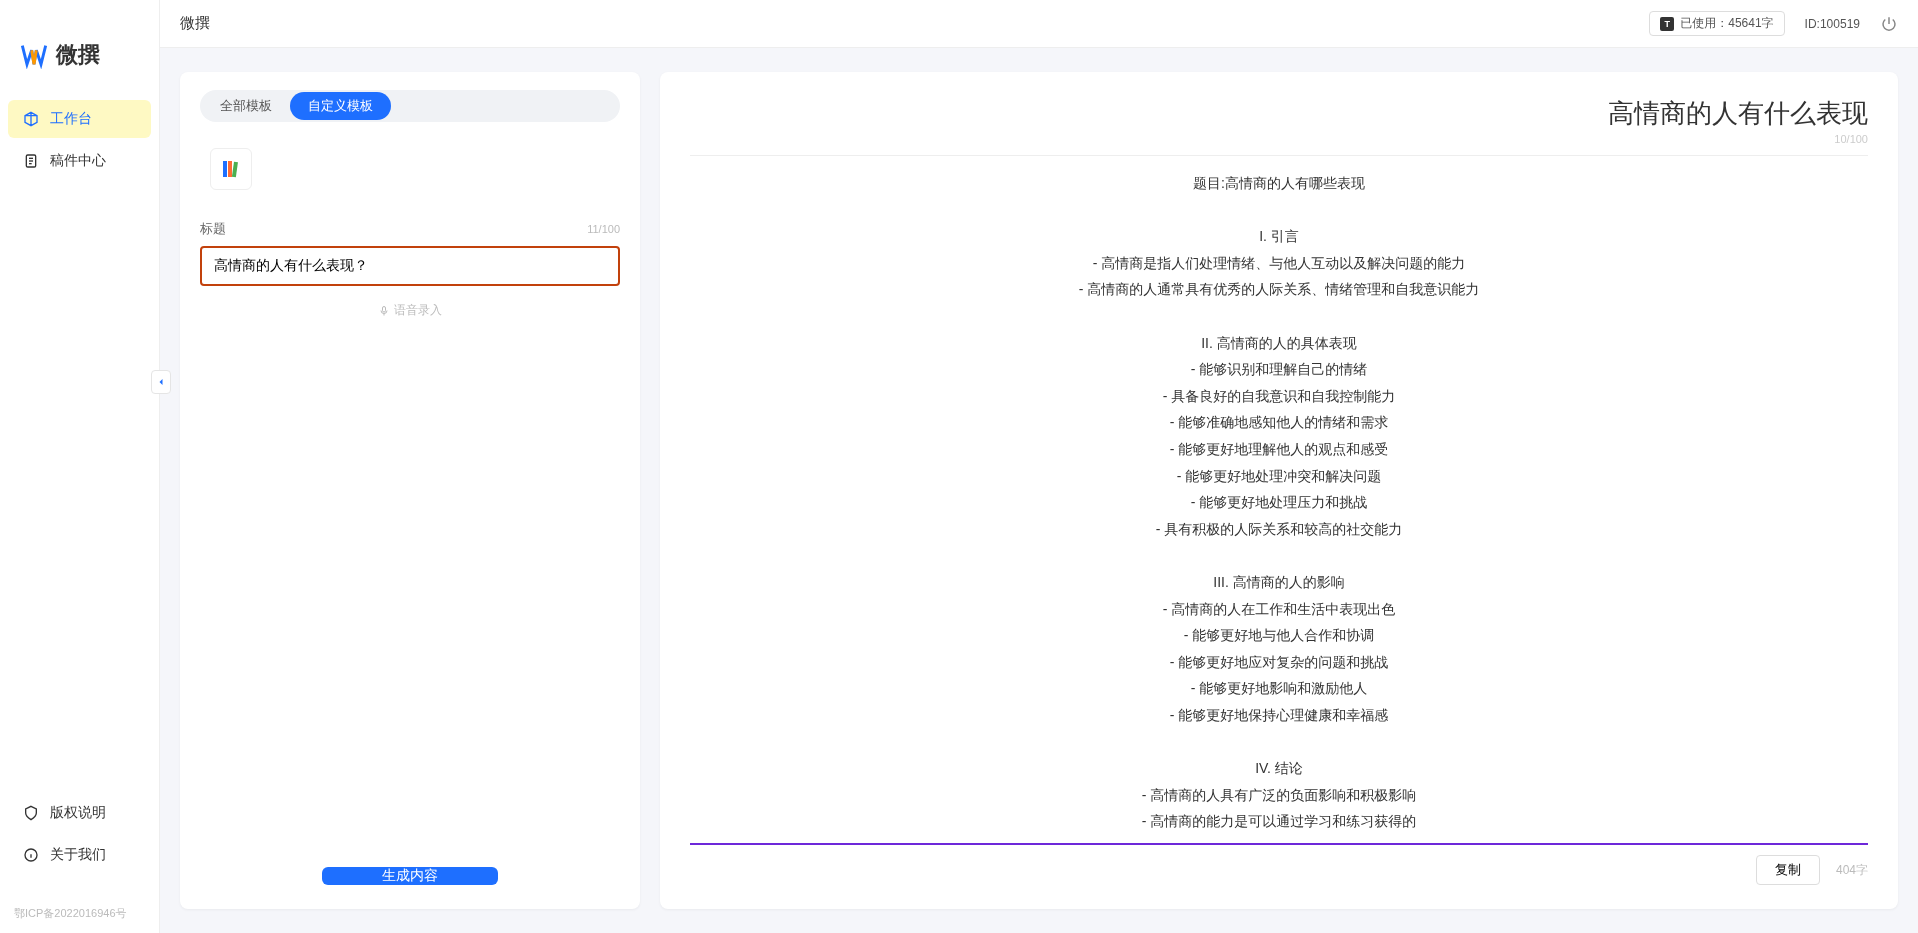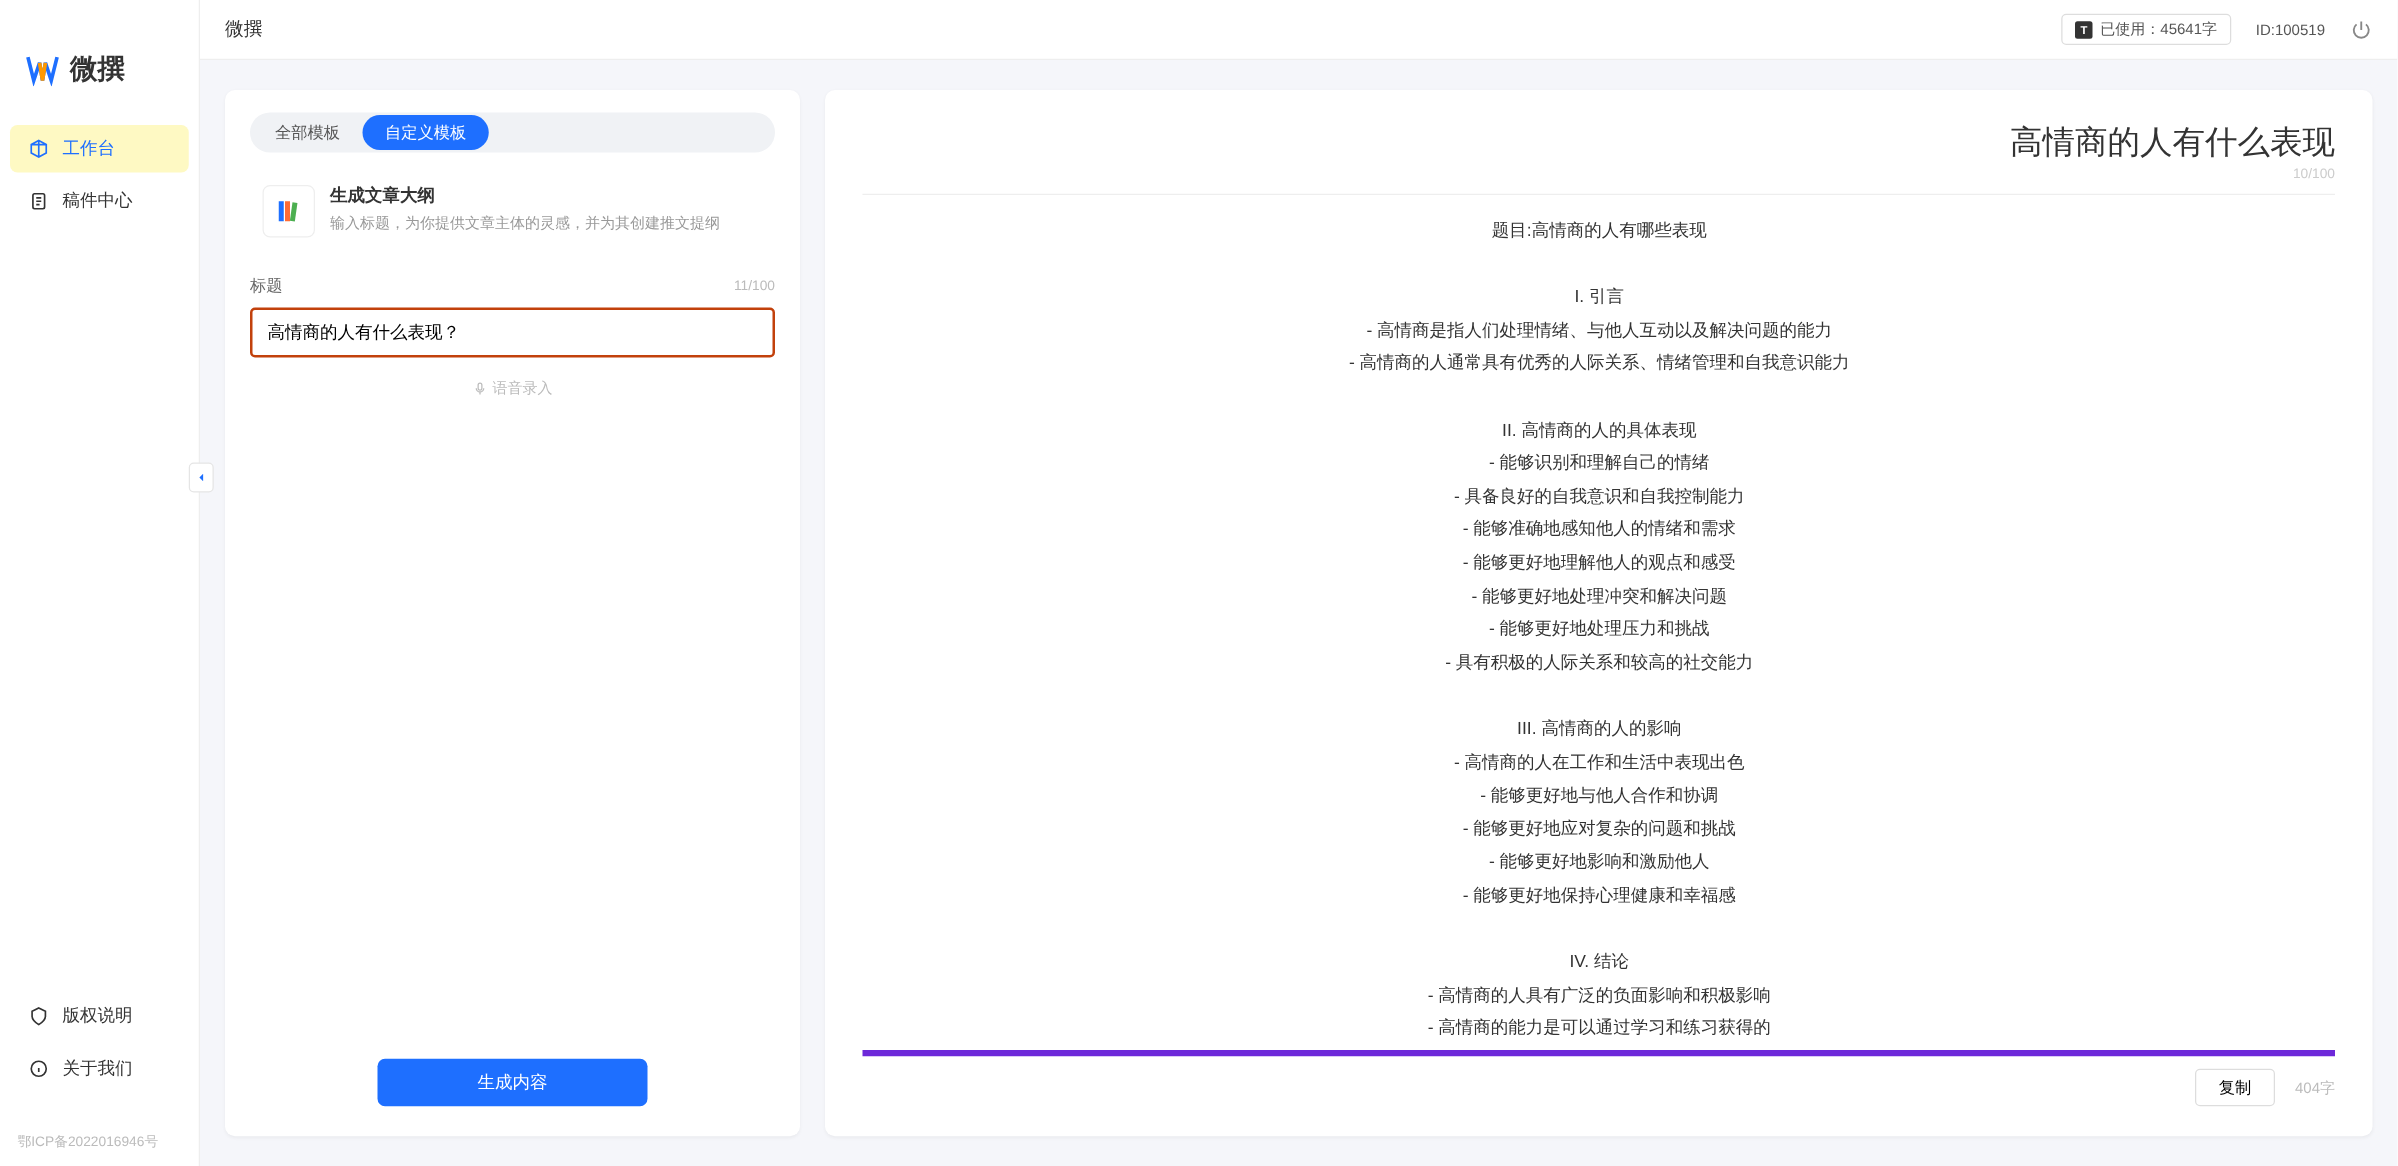--- a/index.html
+++ b/index.html
@@ -42,30 +42,30 @@
     .template-info { flex: 1; }
     .template-title { font-size: 14px; font-weight: 600; margin-bottom: 4px; }
     .template-desc { font-size: 12px; color: #999; }
     
     .field-label-row { display: flex; justify-content: space-between; align-items: center; margin-bottom: 8px; }
     .field-label { font-size: 13px; color: #666; }
     .char-count { font-size: 11px; color: #bbb; }
     .text-input { width: 100%; border: 2px solid #c2410c; border-radius: 4px; padding: 10px 12px; font-size: 14px; outline: none; margin-bottom: 16px; }
     .voice-hint { text-align: center; font-size: 12px; color: #bbb; margin-bottom: auto; display: flex; align-items: center; justify-content: center; gap: 4px; }
     .spacer { flex: 1; }
-    .generate-btn { width: 216px; margin: 0 auto 6px; padding: 10px; background: #1e6fff; color: #fff; border: none; border-radius: 6px; font-size: 14px; cursor: pointer; display: block; }
+    .generate-btn { width: 176px; margin: 0 auto 6px; background: #1e6fff; color: #fff; border: none; border-radius: 6px; font-size: 14px; cursor: pointer; display: block; }
     
     
     .panel-right { flex: 1; padding: 24px 30px; display: flex; flex-direction: column; }
     .output-title-row { position: relative; margin-bottom: 6px; }
     .output-title { font-size: 26px; font-weight: 400; text-align: right; font-family: serif; }
     .title-count { position: absolute; right: 0; bottom: -14px; font-size: 11px; color: #ccc; }
     .hr { border: none; border-top: 1px solid #eee; margin: 18px 0 14px; }
     .output-body { flex: 1; font-size: 14px; line-height: 1.9; color: #333; white-space: pre-line; overflow-y: auto; text-align: center; }
-    .output-footer { display: flex; justify-content: flex-end; align-items: center; gap: 16px; margin-top: 12px; padding-top: 10px; border-top: 5px solid #6d28d9; }
+    .output-footer { display: flex; justify-content: flex-end; align-items: center; gap: 16px; margin-top: 12px; padding-top: 10px; border-top: 2px solid #6d28d9; }
     .copy-btn { padding: 5px 18px; border: 1px solid #ddd; border-radius: 4px; background: #fff; font-size: 13px; cursor: pointer; }
     .word-count { font-size: 12px; color: #bbb; }
   </style>
 </head>
 <body>
 
 <div class="app">
 
   <aside class="sidebar">
     <div class="logo-area">
@@ -151,24 +151,20 @@
           <div class="tab active">自定义模板</div>
         </div>
         <div class="template-card">
           <div class="template-icon">
             <svg viewBox="0 0 24 24" width="24" height="24">
                 <rect x="4" y="4" width="4" height="16" fill="#1e6fff"></rect>
                 <rect x="9" y="4" width="4" height="16" fill="#ff6b35"></rect>
                 <rect x="14" y="5" width="4" height="15" fill="#4caf50" transform="rotate(8 16 12)"></rect>
               </svg>
           </div>
-          <div class="template-info">
-            <div class="template-title">生成文章大纲</div>
-            <div class="template-desc">输入标题，为你提供文章主体的灵感，并为其创建推文提纲</div>
-          </div>
         </div>
         <div class="field-label-row">
           <span class="field-label">标题</span>
           <span class="char-count">11/100</span>
         </div>
         <input type="text" class="text-input" value="高情商的人有什么表现？" style="">
         <div class="voice-hint">
           <svg viewBox="0 0 24 24" width="12" height="12" fill="none" stroke="currentColor" stroke-width="2">
               <rect x="9" y="3" width="6" height="11" rx="3"></rect>
               <path d="M6 11 A6 6 0 0 0 18 11 M12 17 L12 21"></path>

